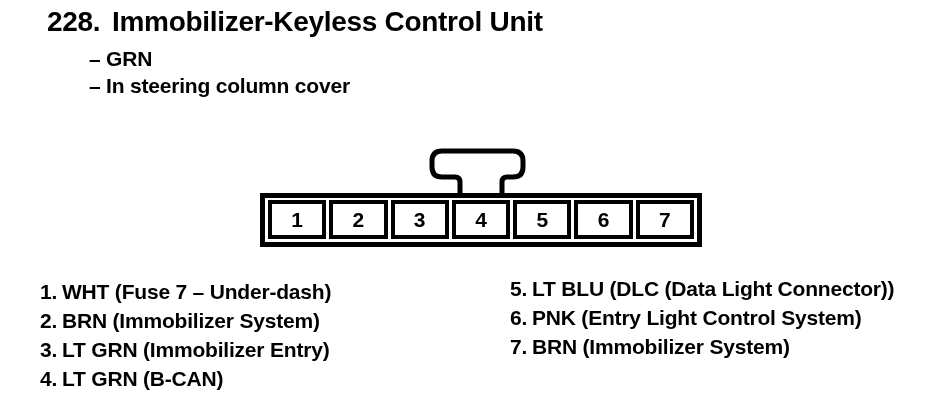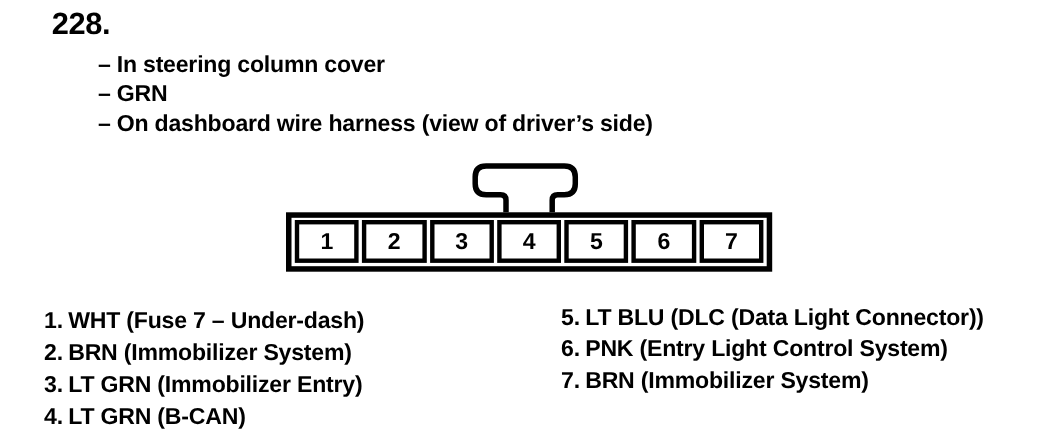--- a/index.html
+++ b/index.html
@@ -66,26 +66,26 @@
   .row { display: flex; }
   .num { width: 22px; flex: 0 0 22px; }
 </style>
 </head>
 <body>
 
 <div class="page">
 
   <div class="header">
     <span class="item-no">228.</span>
+    <span class="title">Immobilizer-Keyless Control Unit</span>
   </div>
 
   <div class="details">
+    <div class="detail">– GRN</div>
     <div class="detail">– In steering column cover</div>
-    <div class="detail">– GRN</div>
-    <div class="detail">– On dashboard wire harness (view of driver’s side)</div>
   </div>
 
   <svg class="tab" width="97" height="48" viewBox="0 0 97 48" aria-hidden="true">
     <path d="M 13 3 H 84 Q 94 3 94 13 V 19 Q 94 29 84 29 H 78 Q 73 29 73 34 V 48 H 31 V 34 Q 31 29 26 29 H 13 Q 3 29 3 19 V 13 Q 3 3 13 3 Z" fill="#ffffff" stroke="#000000" stroke-width="5" stroke-linejoin="round"></path>
   </svg>
 
   <div class="connector">
     <div class="pin">1</div>
     <div class="pin">2</div>
     <div class="pin">3</div>

